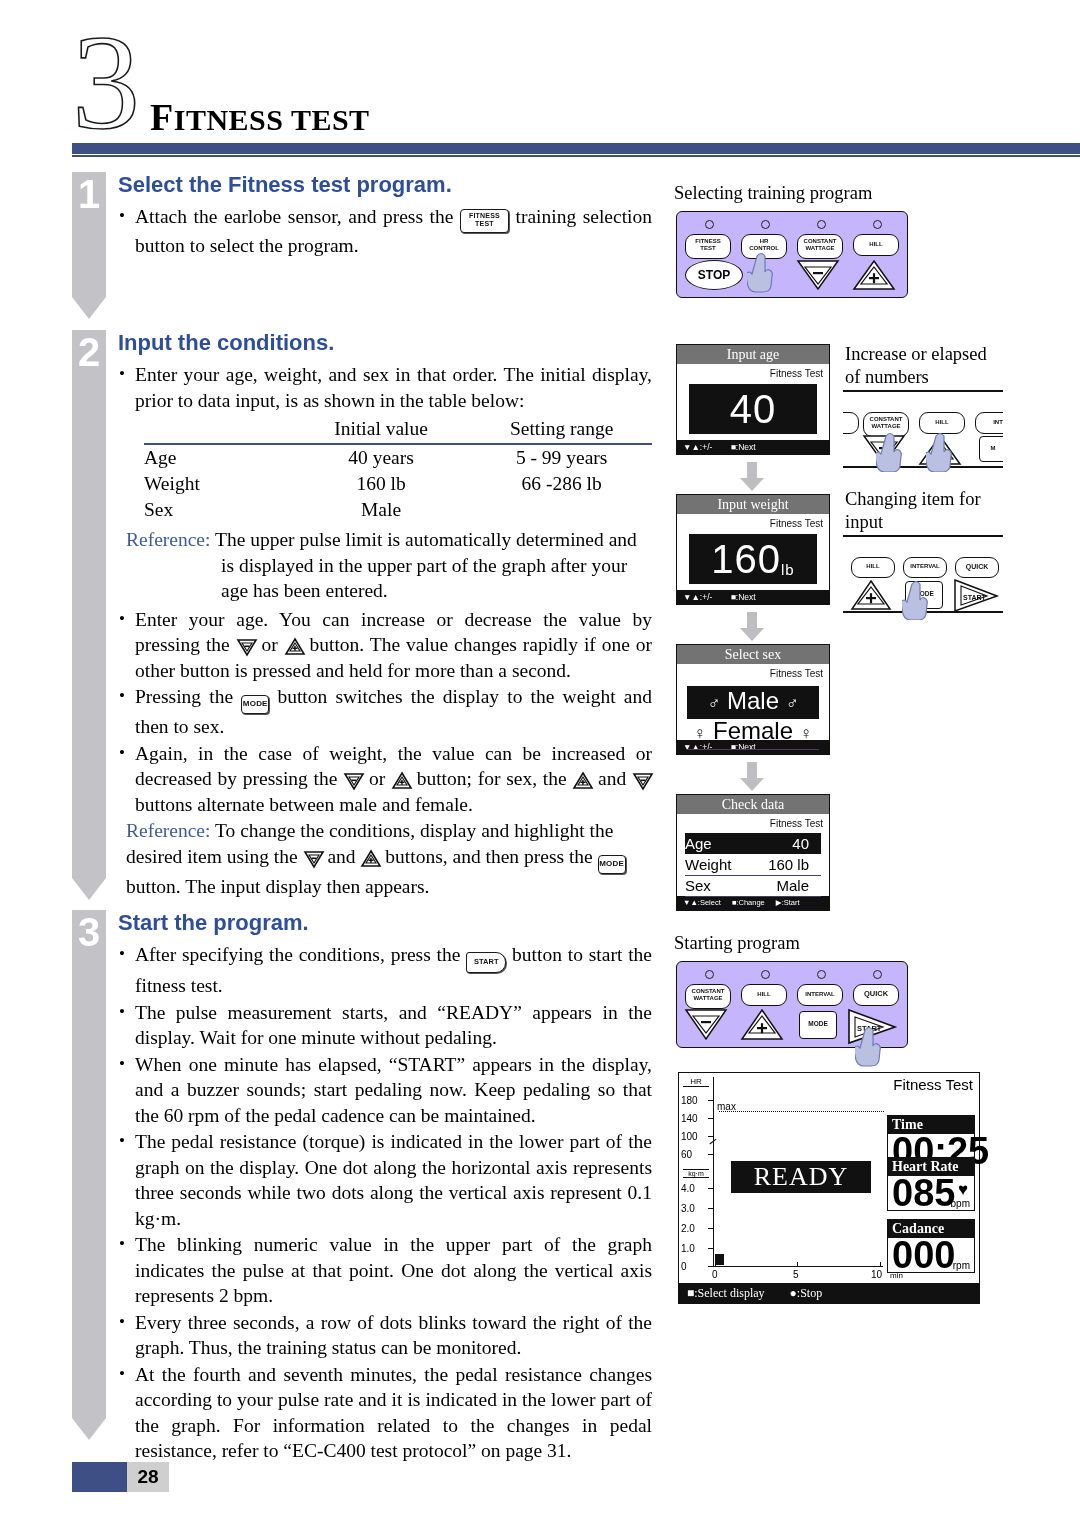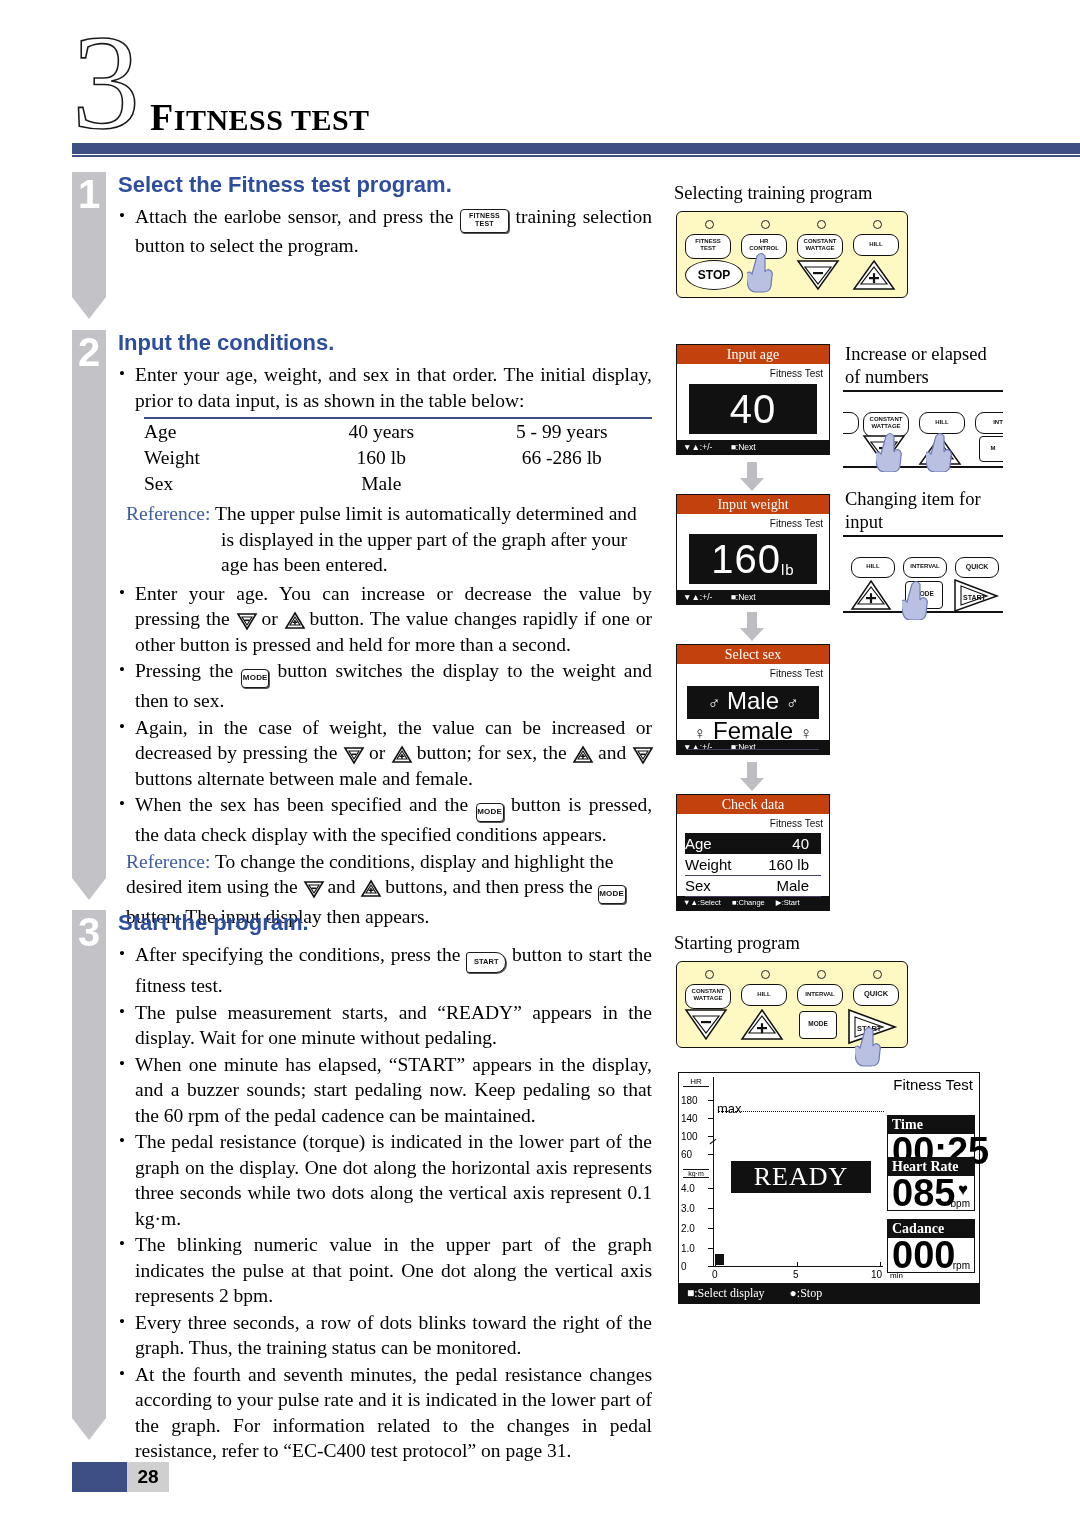--- a/index.html
+++ b/index.html
@@ -52,32 +52,32 @@
   
   table.valtab{border-collapse:collapse;margin:4px 0 4px 26px;font-size:19.5px;}
   table.valtab th{font-weight:normal;padding:1px 0 3px 0;text-align:center;}
   table.valtab td{padding:2px 0;}
   table.valtab .c1{width:150px;text-align:left;}
   table.valtab .c2{width:185px;text-align:center;}
   table.valtab .c3{width:185px;text-align:center;}
   table.valtab tr.head-rule td{border-bottom:2px solid #3d4f84;height:0;padding:0;}
   .cap{font-size:18.5px;line-height:23px;}
 
-  .panel{border:1.6px solid #111;border-radius:6px;background:#fef9c3;position:relative;}
+  .panel{border:1.6px solid #111;border-radius:6px;background:#c4b5fd;position:relative;}
   .panel .led{width:7px;height:7px;border:1.3px solid #222;border-radius:50%;position:absolute;}
   .btn-rect{position:absolute;border:1.6px solid #111;border-radius:9px;background:#fff;
      font-family:"Liberation Sans",sans-serif;font-weight:bold;text-align:center;color:#111;}
   .btn-rect i{display:block;font-style:normal;}
   .stopbtn{position:absolute;border:1.6px solid #111;border-radius:50%;background:#fff;
      font-family:"Liberation Sans",sans-serif;font-weight:bold;text-align:center;}
   .hand{position:absolute;}
 
   
   .lcd{width:152px;border:1.4px solid #111;background:#fff;position:relative;font-family:"Liberation Sans",sans-serif;}
-  .lcd .bar{background:#c2410c;color:#fff;text-align:center;font-family:"Liberation Serif",serif;
+  .lcd .bar{background:#737373;color:#fff;text-align:center;font-family:"Liberation Serif",serif;
       font-size:14px;line-height:19px;}
   .lcd .body{position:relative;height:76px;}
   .lcd .ft{position:absolute;right:6px;top:4px;font-size:10px;color:#111;}
   .lcd .bignum{position:absolute;left:12px;right:12px;top:20px;height:50px;background:#111;color:#fff;
       font-size:40px;line-height:50px;text-align:center;letter-spacing:1px;}
   .lcd .bignum small{font-size:15px;vertical-align:-2px;}
   .lcd .foot{background:#111;color:#fff;font-size:8.5px;line-height:14px;padding:0 6px;}
   .lcd .foot .g{display:inline-block;margin-right:16px;}
 
   .sexrow{position:absolute;left:10px;right:10px;font-size:24px;line-height:30px;text-align:center;}
@@ -93,21 +93,21 @@
   .downarrow svg{display:block;margin:0 auto;}
 
   
   .biglcd{position:absolute;left:678px;top:1072px;width:300px;border:1.5px solid #111;background:#fff;
      font-family:"Liberation Sans",sans-serif;}
   .biglcd .inner{position:relative;height:210px;}
   .biglcd .foot{background:#111;color:#fff;font-size:12px;line-height:20px;padding:0 8px;
      font-family:"Liberation Serif",serif;}
 
   .axisnum{position:absolute;font-size:10px;text-align:left;width:26px;}
-  .axlabel{position:absolute;font-size:13px;}
+  .axlabel{position:absolute;font-size:10px;}
   .tickm{position:absolute;background:#111;}
   .readybox{position:absolute;background:#111;color:#fff;font-family:"Liberation Serif",serif;
      font-size:26px;line-height:32px;text-align:center;letter-spacing:1px;}
   .sidebox{position:absolute;border:1.2px solid #111;}
   .sidebox .hd{background:#111;color:#fff;font-family:"Liberation Serif",serif;font-weight:bold;
      font-size:14px;line-height:18px;padding-left:4px;}
   .sidebox .vl{position:relative;height:34px;}
   .sidebox .vl b{position:absolute;left:4px;top:0;font-weight:bold;font-size:38px;line-height:34px;letter-spacing:0px;}
   .sidebox .vl u{position:absolute;right:4px;bottom:1px;text-decoration:none;font-size:10px;}
   .sidebox .vl .hrt{position:absolute;right:6px;top:4px;font-size:17px;}
@@ -160,20 +160,25 @@
       <div class="tip"></div>
     </div>
     <div class="step-body">
       <div class="step-head">Input the conditions.</div>
       <ul class="bullets">
         <li>Enter your age, weight, and sex in that order. The initial display, prior to data input, is as shown in the table below:</li>
       </ul>
 
       <table class="valtab">
         <tbody>
+            <tr>
+          <th class="c1"></th>
+          <th class="c2">Initial value</th>
+          <th class="c3">Setting range</th>
+        </tr>
         <tr class="head-rule">
               <td colspan="3"></td>
             </tr>
         <tr>
           <td class="c1">Age</td>
           <td class="c2">40  years</td>
           <td class="c3">5 - 99  years</td>
         </tr>
         <tr>
           <td class="c1">Weight</td>
@@ -250,25 +255,20 @@
           <span>and</span>
           <span class="tri">
             <svg viewBox="0 0 22 20" width="22" height="20">
                 <polygon points="2,3 20,3 11,18" fill="#fff" stroke="#111" stroke-width="1.6"></polygon>
                 <polygon points="6,6 16,6 11,14" fill="none" stroke="#111" stroke-width="1.1"></polygon>
                 <rect x="8.5" y="8.5" width="5" height="1.6" fill="#111"></rect>
               </svg>
           </span>
           <span>buttons alternate between male and female.</span>
         </li>
-        <li>
-          <span>When the sex has been specified and the</span>
-          <span class="key mode">MODE</span>
-          <span>button is pressed, the data check display with the specified conditions appears.</span>
-        </li>
       </ul>
 
       <div class="ref">
         <span class="lbl">Reference:</span>
         <span>To change the conditions, display and highlight the desired item using the</span>
         <span class="tri">
           <svg viewBox="0 0 22 20" width="22" height="20">
               <polygon points="2,3 20,3 11,18" fill="#fff" stroke="#111" stroke-width="1.6"></polygon>
               <polygon points="6,6 16,6 11,14" fill="none" stroke="#111" stroke-width="1.1"></polygon>
               <rect x="8.5" y="8.5" width="5" height="1.6" fill="#111"></rect>

